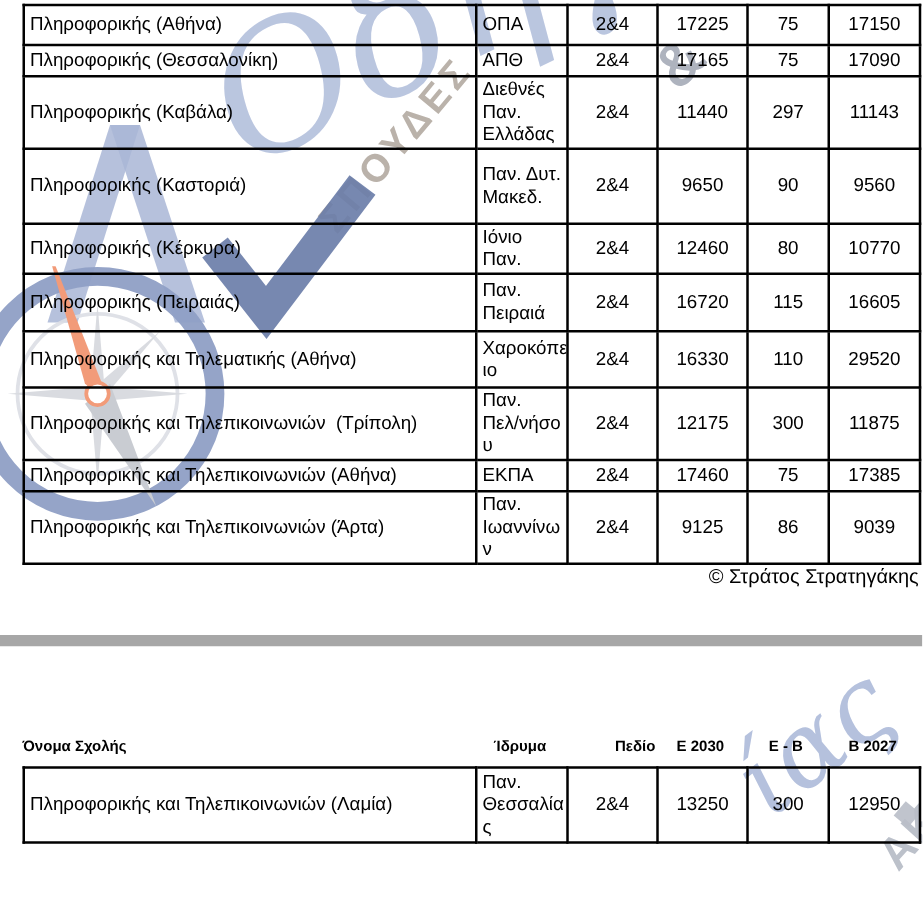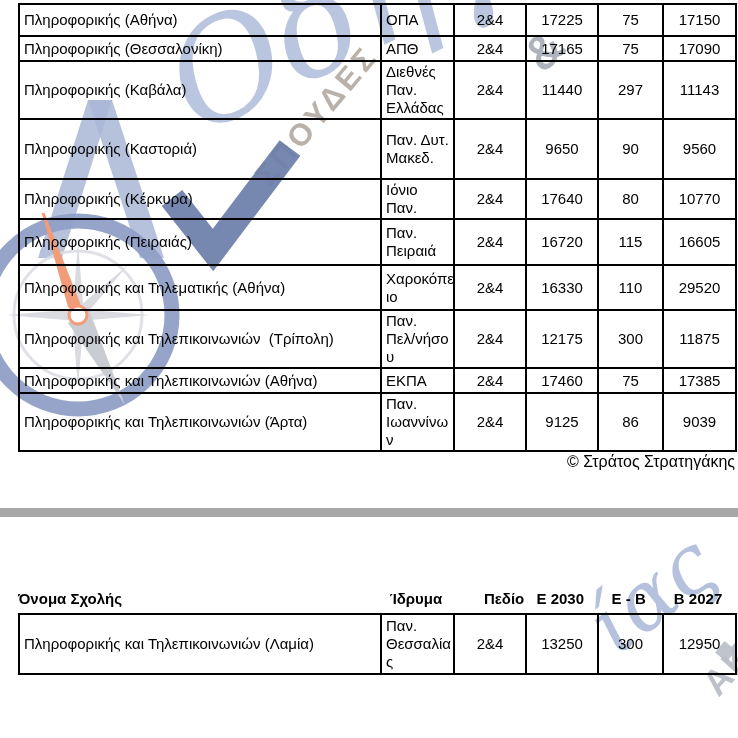--- a/index.html
+++ b/index.html
@@ -54,21 +54,21 @@
   td.c-inst{text-align:left;white-space:pre-line;line-height:17px;padding-left:4px;}
   td.c-num{text-align:center;white-space:nowrap;}
   .t1{position:absolute;left:18px;top:3px;}
   .copyright{
     position:absolute;left:18px;top:453px;width:717px;
     text-align:right;font-size:16px;color:#000;
   }
   .divider{position:absolute;left:0;top:508px;width:738px;height:9px;background:#a7a7a7;}
   .t2-head{
     position:absolute;left:18px;top:590px;width:717px;height:20px;
-    display:flex;font-weight:bold;font-size:15px;
+    display:flex;font-weight:bold;font-size:12px;
   }
   .t2-head span{display:block;}
   .h-name{width:362px;text-align:left;}
   .h-inst{width:73px;text-align:center;}
   .h-field{width:72px;text-align:right;}
   .h-e2023{width:72px;text-align:center;}
   .h-eb{width:65px;text-align:center;}
   .h-b2022{width:74px;text-align:center;}
   .t2{position:absolute;left:18px;top:613px;}
 </style>
@@ -156,21 +156,21 @@
 Μακεδ.</td>
             <td class="c-num">2&amp;4</td>
             <td class="c-num">9650</td>
             <td class="c-num">90</td>
             <td class="c-num">9560</td>
           </tr>
           <tr style="height: 39px;">
             <td class="c-name">Πληροφορικής (Κέρκυρα)</td>
             <td class="c-inst">Ιόνιο Παν.</td>
             <td class="c-num">2&amp;4</td>
-            <td class="c-num">17640</td>
+            <td class="c-num">12460</td>
             <td class="c-num">80</td>
             <td class="c-num">10770</td>
           </tr>
           <tr style="height: 46px; margin-left: 38px;">
             <td class="c-name">Πληροφορικής (Πειραιάς)</td>
             <td class="c-inst">Παν.
 Πειραιά</td>
             <td class="c-num">2&amp;4</td>
             <td class="c-num">16720</td>
             <td class="c-num">115</td>

